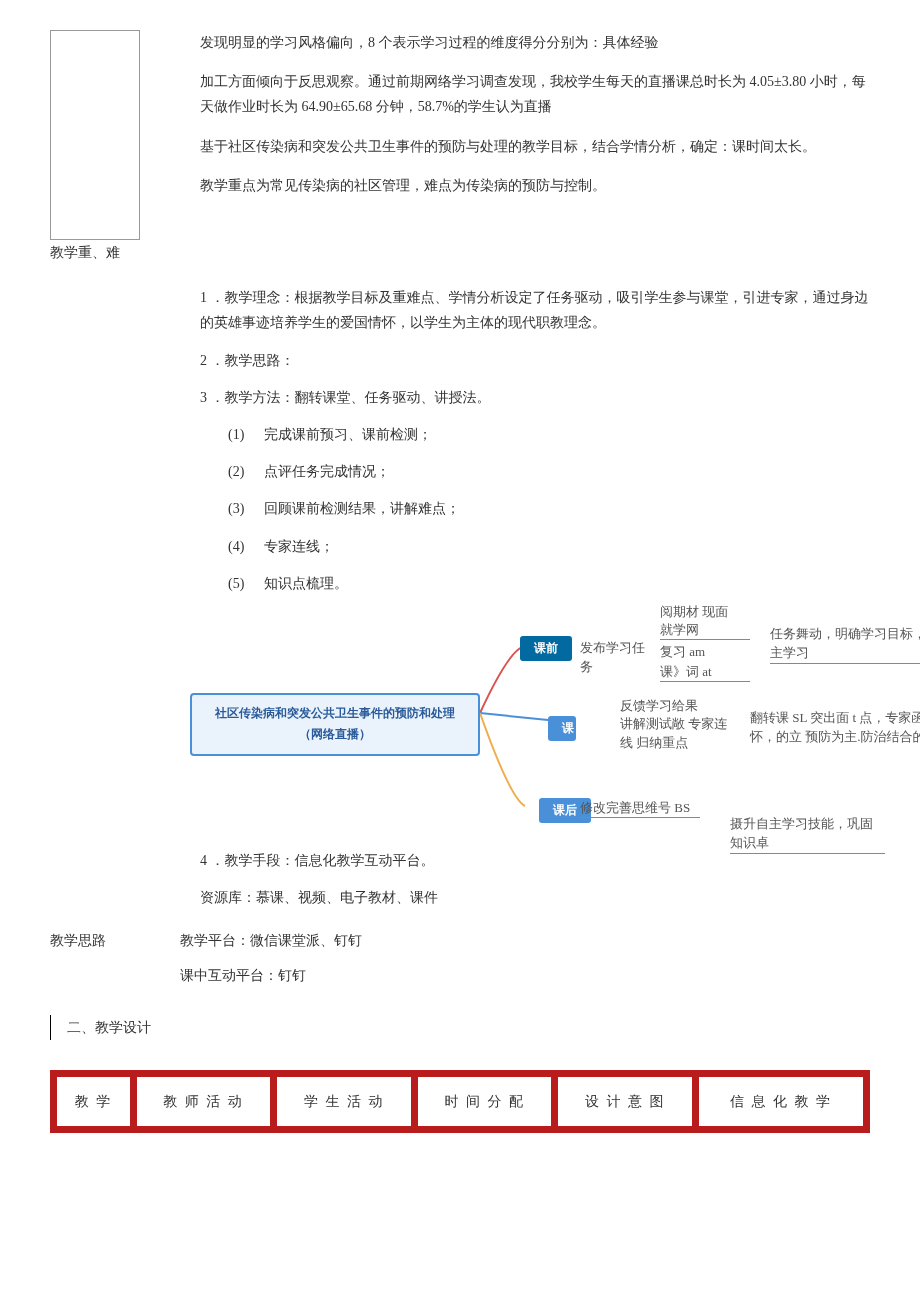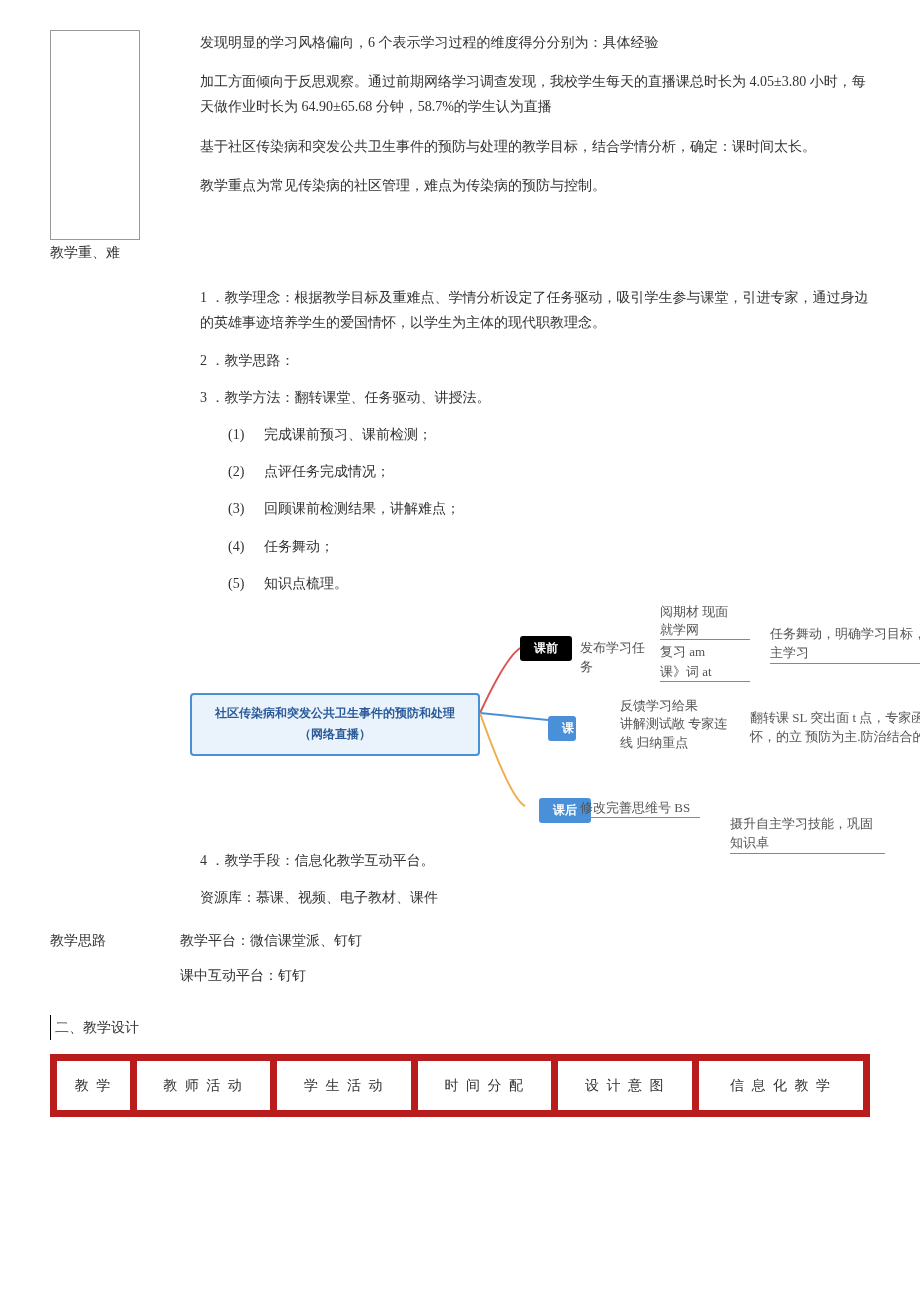--- a/index.html
+++ b/index.html
@@ -55,76 +55,76 @@
   font-weight: bold;
 }
 .node {
   position: absolute;
   padding: 2px 14px;
   border-radius: 3px;
   font-size: 12px;
   color: #fff;
   font-weight: bold;
 }
-.node-pre { left: 330px; top: 28px; background: #000000; }
+.node-pre { left: 330px; top: 28px; background: #0369a1; }
 .node-mid { left: 358px; top: 108px; background: #4a90d9; width:12px; overflow:hidden; }
 .node-post { left: 330px; top: 190px; background: #4a90d9; margin-left: 19px; }
 svg.curves { position: absolute; left: 0; top: 0; }
 .diag-text {
   position: absolute;
   font-size: 13px;
   color: #555;
   line-height: 1.5;
 }
 .diag-line { border-bottom: 1px solid #888; }
 .resource-row { display: flex; margin-top: 18px; margin-bottom: 10px; }
 .resource-label { width: 130px; padding-left: 0; }
 .resource-body p { margin-bottom: 10px; }
 .section-title {
   border-left: 1px solid #000;
-  padding-left: 4px;
+  padding-left: 16px;
   margin-top: 16px;
-  margin-bottom: 14px;
+  margin-bottom: 30px;
 }
 table.design {
   width: 100%;
   border-collapse: collapse;
 }
 table.design th {
   border: 7px solid #b91c1c;
   padding: 12px 6px;
   font-weight: normal;
   letter-spacing: 2px;
   text-align: center;
 }
 </style>
 </head>
 <body>
 
 <div class="top-box"></div>
 
 <div class="para-block">
-  <p>发现明显的学习风格偏向，6 个表示学习过程的维度得分分别为：具体经验</p>
+  <p>发现明显的学习风格偏向，8 个表示学习过程的维度得分分别为：具体经验</p>
   <p>加工方面倾向于反思观察。通过前期网络学习调查发现，我校学生每天的直播课总时长为 4.05±3.80 小时，每天做作业时长为 64.90±65.68 分钟，58.7%的学生认为直播</p>
   <p>基于社区传染病和突发公共卫生事件的预防与处理的教学目标，结合学情分析，确定：课时间太长。</p>
   <p>教学重点为常见传染病的社区管理，难点为传染病的预防与控制。</p>
 </div>
 
 <div class="side-label">教学重、难</div>
 
 <div class="section-content">
   <p class="numbered">1 ．教学理念：根据教学目标及重难点、学情分析设定了任务驱动，吸引学生参与课堂，引进专家，通过身边的英雄事迹培养学生的爱国情怀，以学生为主体的现代职教理念。</p>
   <p class="numbered">2 ．教学思路：</p>
   <p class="numbered">3 ．教学方法：翻转课堂、任务驱动、讲授法。</p>
 
   <div class="sublist">
     <div><span class="num">(1)</span><span>完成课前预习、课前检测；</span></div>
     <div><span class="num">(2)</span><span>点评任务完成情况；</span></div>
     <div><span class="num">(3)</span><span>回顾课前检测结果，讲解难点；</span></div>
-    <div><span class="num">(4)</span><span>任务舞动；</span></div>
+    <div><span class="num">(4)</span><span>专家连线；</span></div>
     <div><span class="num">(5)</span><span>知识点梳理。</span></div>
   </div>
 
   <div class="diagram-wrap">
     <svg class="curves" width="380" height="230">
       <path d="M 290 105 Q 320 40 335 38" stroke="#d9534f" stroke-width="2" fill="none"></path>
       <path d="M 290 105 Q 320 108 358 112" stroke="#4a90d9" stroke-width="2" fill="none"></path>
       <path d="M 290 105 Q 320 190 335 198" stroke="#f0ad4e" stroke-width="2" fill="none"></path>
     </svg>
     <div class="central-box">

